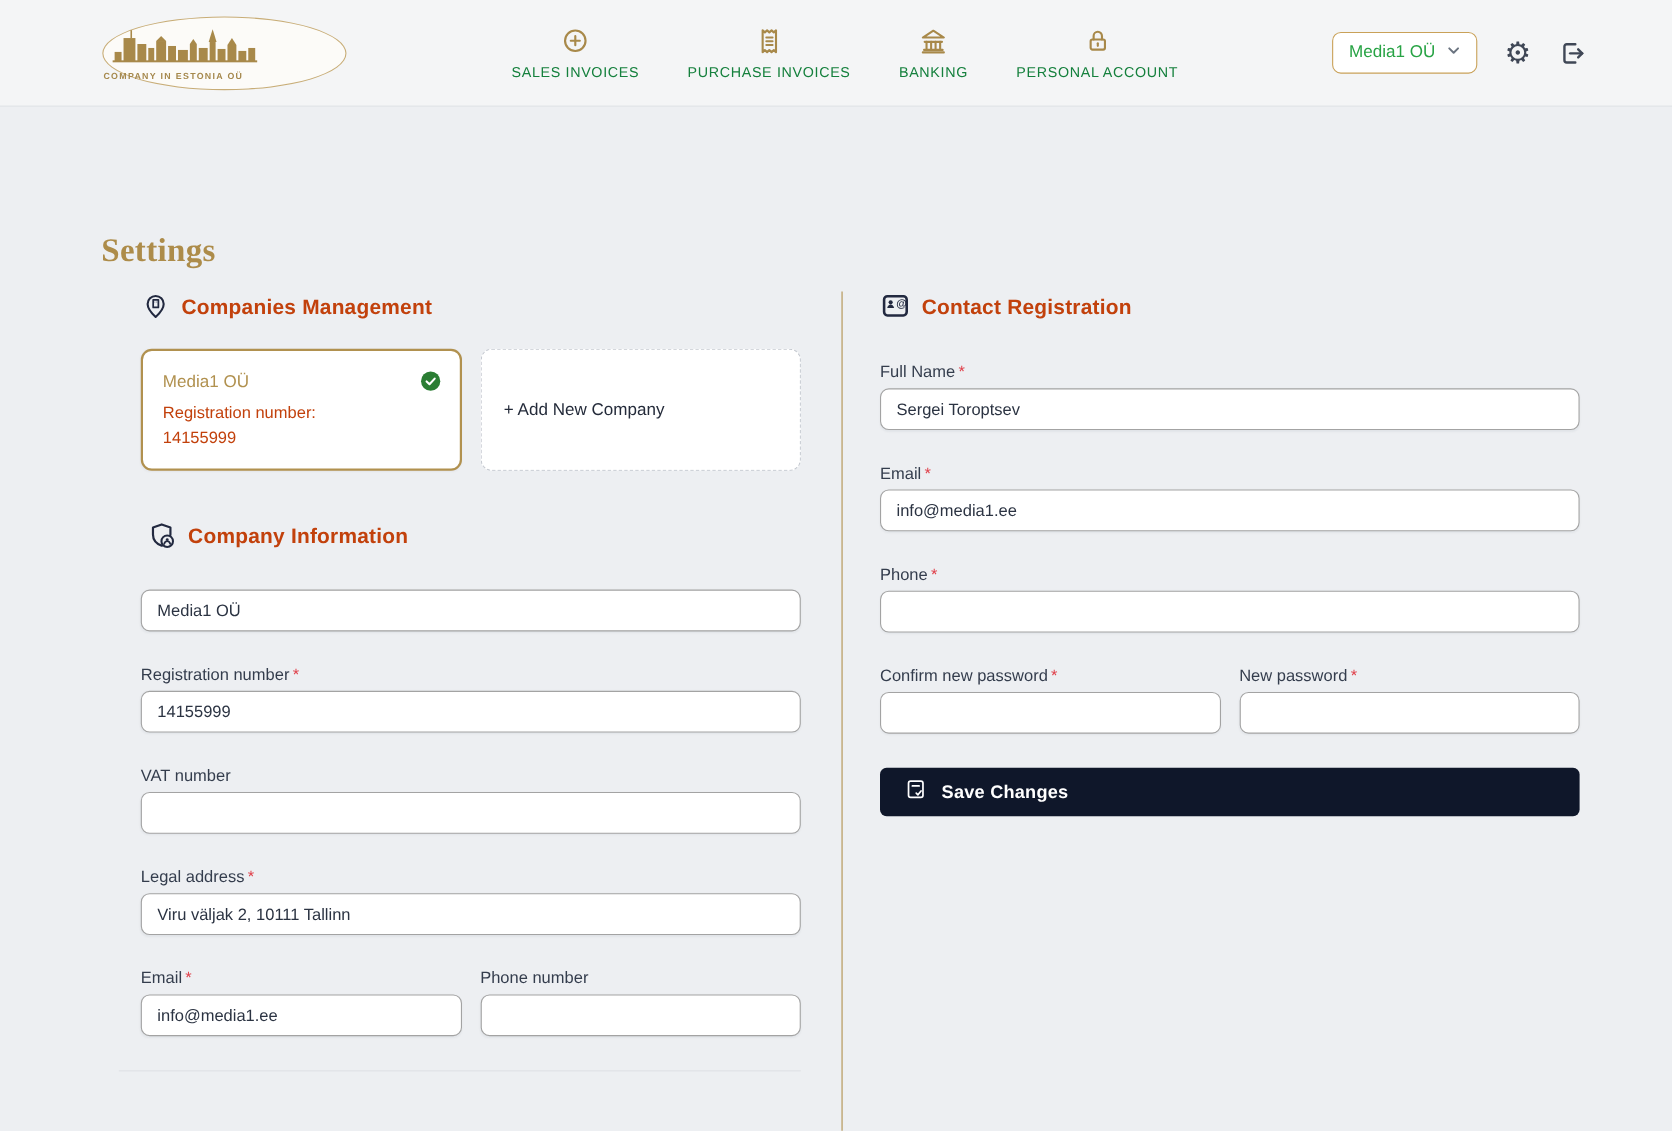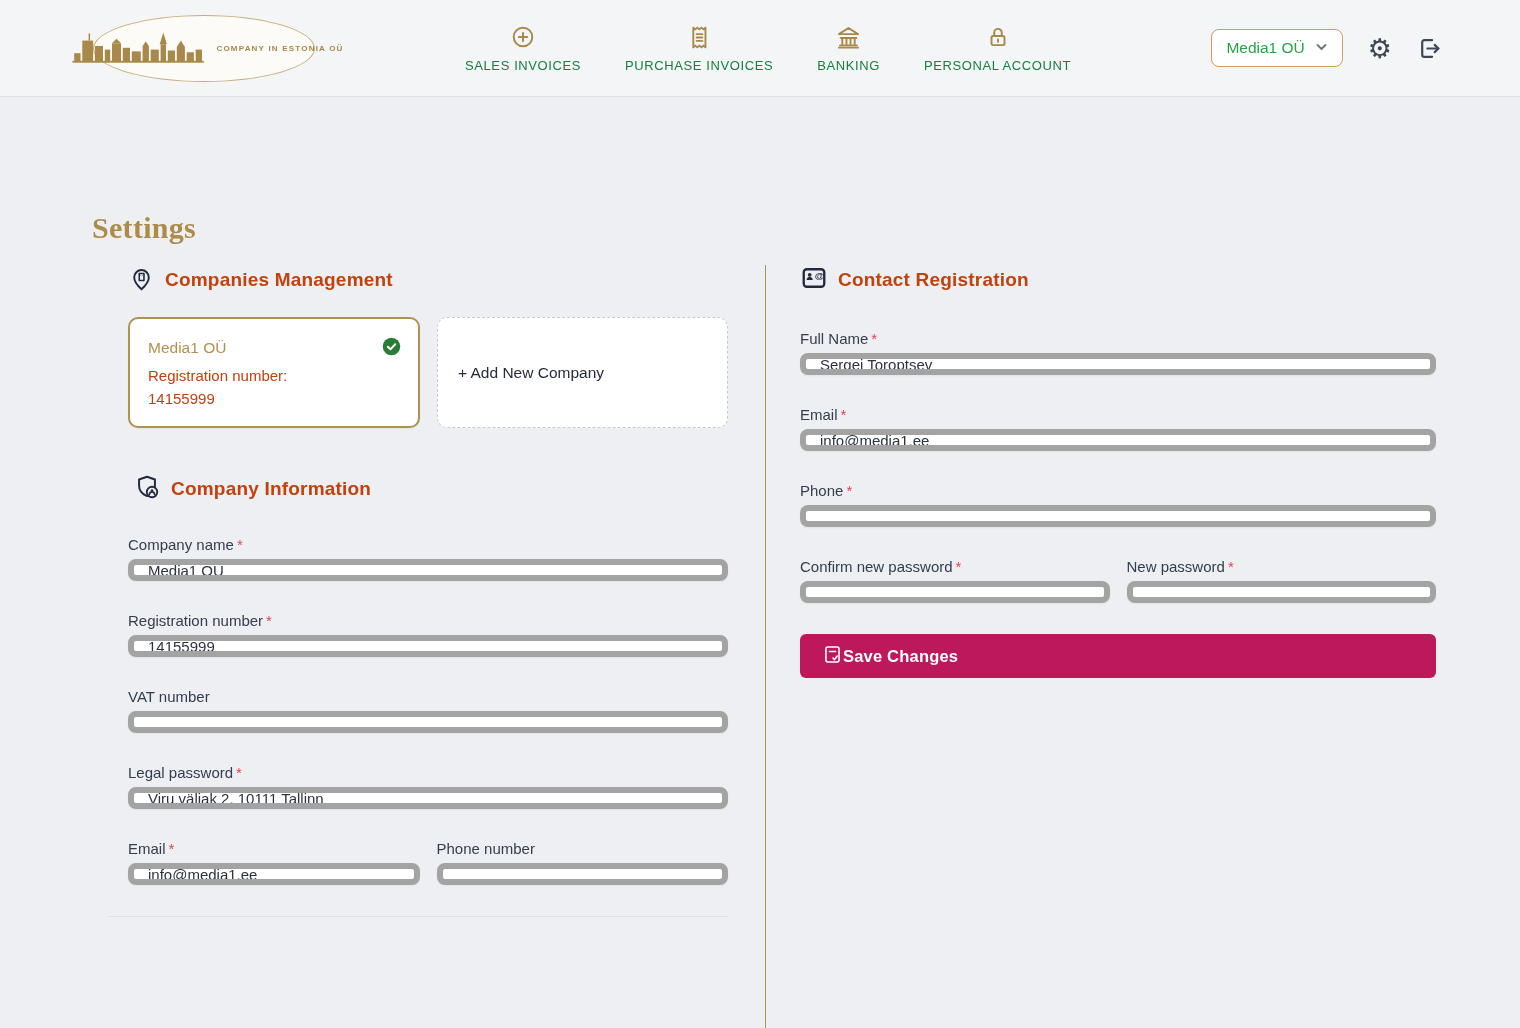--- a/index.html
+++ b/index.html
@@ -7,22 +7,22 @@
   body { background:#edeff2; font-family:"Liberation Sans", sans-serif; color:#2b3342; }
 
   
   .topbar {
     height:97px; background:#f4f5f6; border-bottom:1px solid #dfe1e5;
     display:flex; align-items:center; padding:0 78px 0 93px;
   }
   .logo {
     width:222px; height:67px; flex:0 0 auto;
     border:1.5px solid #c8ad77; border-radius:50%;
-    background:#fcfbf8; display:flex; flex-direction:row;
-    align-items:center; justify-content:center; gap:2px; cursor:pointer;
+    background:#fcfbf8; display:flex; flex-direction:column;
+    align-items:flex-start; justify-content:center; gap:2px; cursor:pointer;
   }
   .logo-text { font-size:8px; letter-spacing:1.2px; color:#a5884c; font-weight:700; white-space:nowrap; }
   .main-nav { display:flex; gap:44px; margin-left:150px; }
   .nav-item { display:flex; flex-direction:column; align-items:center; gap:7px; cursor:pointer; }
   .nav-icon { height:28px; display:flex; align-items:center; justify-content:center; }
   .nav-label { font-size:13px; letter-spacing:.6px; color:#15803d; font-weight:500; white-space:nowrap; }
   .top-right { margin-left:auto; display:flex; align-items:center; gap:25px; }
   .company-select {
     height:38px; padding:0 14px; border:1px solid #c9a158; border-radius:8px;
     background:#fff; display:flex; align-items:center; gap:10px;
@@ -61,30 +61,30 @@
     color:#242b3a; text-align:left; cursor:pointer; font-family:inherit;
   }
 
   
   .field { margin-bottom:31px; }
   .field-row { display:flex; gap:17px; }
   .field-row .field { flex:1; }
   .field-label { display:block; font-size:15px; font-weight:500; color:#343d4d; margin-bottom:6px; }
   .req { color:#e0444e; margin-left:3px; }
   .text-input {
-    width:100%; height:22px; border:6px solid #a3a3a3; border-radius:8px;
+    width:100%; height:38px; border:1px solid #a3a3a3; border-radius:8px;
     background:#fff; padding:0 14px; font-size:15px; color:#2b3342;
     font-family:inherit; box-shadow:0 1px 2px rgba(25,35,50,.05); outline:none;
   }
   .h-divider { border-top:1px solid #dfe1e5; width:620px; margin-left:-20px; }
 
   .save-btn {
-    width:100%; height:44px; background:#be185d; border:none; border-radius:6px;
+    width:100%; height:44px; background:#0f172a; border:none; border-radius:6px;
     color:#fff; font-size:16.5px; font-weight:600; letter-spacing:.2px;
-    display:flex; align-items:center; padding-left:22px;
+    display:flex; align-items:center; gap:13px; padding-left:22px;
     cursor:pointer; font-family:inherit; margin-top:0;
   }
 </style>
 </head>
 <body>
 
 <header class="topbar">
 
   <div class="logo">
     <span>
@@ -221,36 +221,35 @@
           <path d="M12 3.2 L18.8 5.6 V11 c0 4.3 -2.9 7.3 -6.8 8.8 C8.1 18.3 5.2 15.3 5.2 11 V5.6 Z"></path>
           <circle cx="16.3" cy="16.3" r="4.5" fill="#edeff2" stroke-width="1.6"></circle>
           <circle cx="16.3" cy="15" r="1.1" fill="#222940" stroke="none"></circle>
           <path d="M14 18.4 c.3-1.5 1.2-2.2 2.3-2.2 s2 .7 2.3 2.2" stroke-width="1.4"></path>
         </svg>
       </span>
       <span class="section-title">Company Information</span>
     </div>
 
     <div class="field">
-      <label class="field-label"><span>Company name</span><span class="req">*</span></label>
       <input class="text-input" type="text" value="Media1 OÜ" style="">
     </div>
 
     <div class="field">
       <label class="field-label"><span>Registration number</span><span class="req">*</span></label>
       <input class="text-input" type="text" value="14155999" style="">
     </div>
 
     <div class="field">
       <label class="field-label"><span>VAT number</span></label>
       <input class="text-input" type="text" value="" style="">
     </div>
 
     <div class="field">
-      <label class="field-label"><span>Legal password</span><span class="req">*</span></label>
+      <label class="field-label"><span>Legal address</span><span class="req">*</span></label>
       <input class="text-input" type="text" value="Viru väljak 2, 10111 Tallinn" style="">
     </div>
 
     <div class="field-row">
       <div class="field">
         <label class="field-label"><span>Email</span><span class="req">*</span></label>
         <input class="text-input" type="text" value="info@media1.ee" style="">
       </div>
       <div class="field">
         <label class="field-label"><span>Phone number</span></label>

